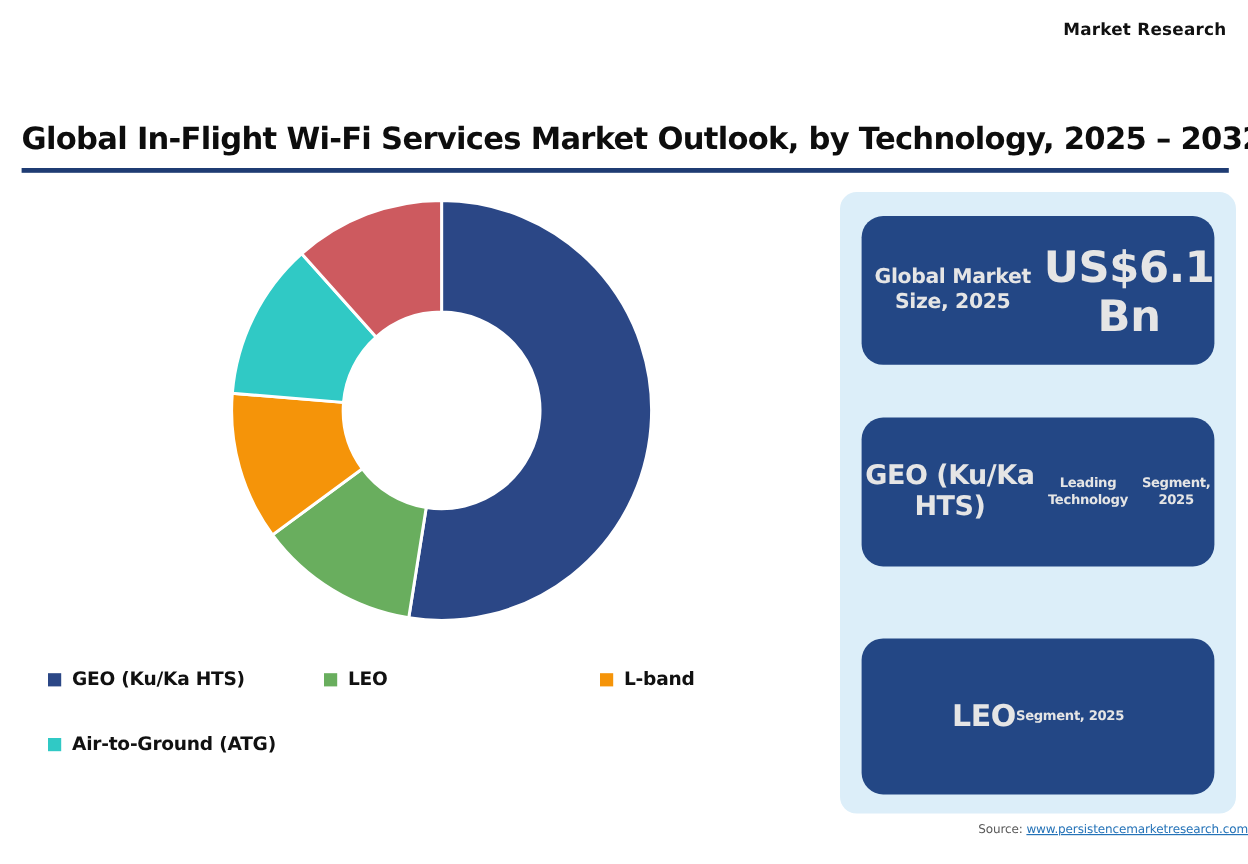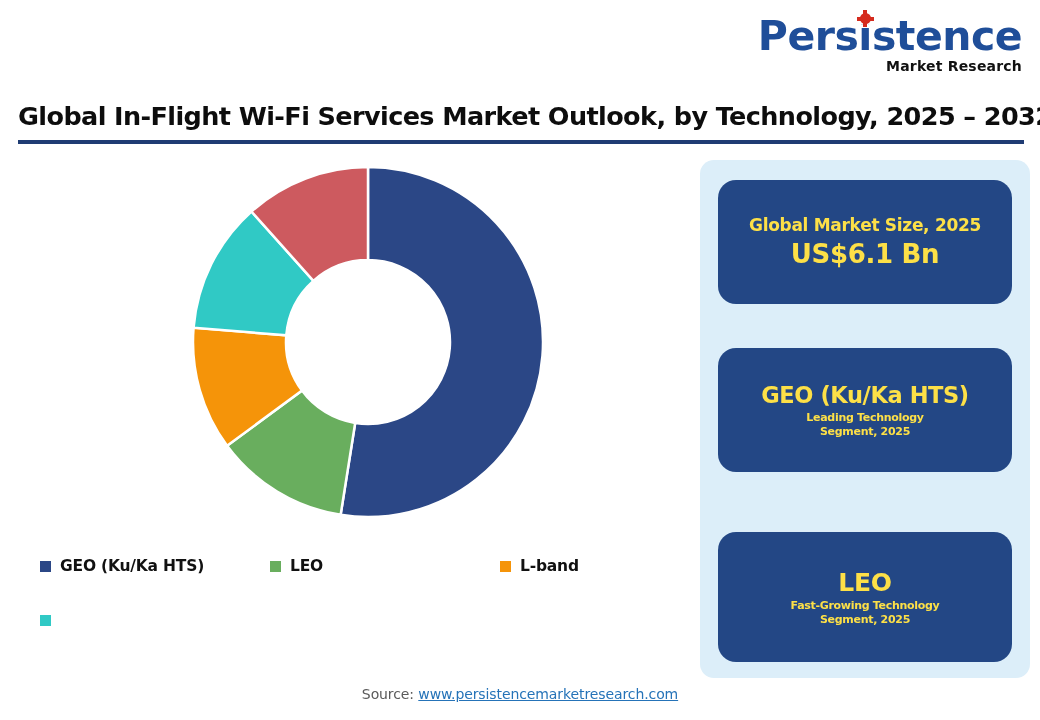--- a/index.html
+++ b/index.html
@@ -151,42 +151,42 @@
     height: 518px;
     background: #DCEEF9;
     border-radius: 14px;
   }
   .info-card {
     position: absolute;
     left: 18px;
     width: 294px;
     background: #234785;
     border-radius: 18px;
-    color: #fde047;
+    color: #e5e5e5;
     text-align: center;
     box-sizing: border-box;
     display: flex;
-    flex-direction: column;
+    flex-direction: row;
     align-items: center;
     justify-content: center;
   }
   .card-1 { top: 20px;  height: 124px; }
   .card-2 { top: 188px; height: 124px; }
   .card-3 { top: 372px; height: 130px; }
 
   .card-small {
     font-family: "DejaVu Sans", sans-serif;
     font-size: 17px;
     font-weight: bold;
     line-height: 1.22;
     letter-spacing: -0.3px;
   }
   .card-big {
     font-family: "DejaVu Sans", sans-serif;
-    font-size: 26px;
+    font-size: 36px;
     font-weight: bold;
     letter-spacing: -0.3px;
     margin-top: 3px;
   }
   .card-head {
     font-family: "DejaVu Sans", sans-serif;
     font-size: 22.5px;
     font-weight: bold;
     letter-spacing: -0.4px;
     margin-bottom: 3px;
@@ -205,41 +205,37 @@
     line-height: 1.25;
     letter-spacing: -0.3px;
   }
 
   
   .footer {
     position: absolute;
     left: 0;
     top: 686px;
     width: 1040px;
-    text-align: center;
-    font-family: "DejaVu Sans", sans-serif;
-    font-size: 14px;
+    text-align: right;
+    font-family: "DejaVu Sans", sans-serif;
+    font-size: 10px;
     color: #5a5a5a;
     letter-spacing: -0.1px;
   }
   .footer a {
     color: #2573b8;
     text-decoration: underline;
   }
 </style>
 </head>
 <body>
 
 <div class="page">
 
   <div class="logo">
-    <div class="logo-main">
-      <span>Persistence</span>
-      <span class="logo-dot"></span>
-    </div>
     <div class="logo-sub">Market Research</div>
   </div>
 
   <div class="title">Global In-Flight Wi-Fi Services Market Outlook, by Technology, 2025 – 2032</div>
   <div class="title-rule"></div>
 
   <div class="chart-area">
     <svg class="donut-svg" width="690" height="400" viewBox="0 0 690 400">
       <g id="donut-slices">
           <path d="M 368 17 A 175 175 0 1 1 340.6239686179596 364.8454596041491 L 355.17237386670104 272.99044392880126 A 82 82 0 1 0 368 110 Z" fill="#2B4786" stroke="#ffffff" stroke-width="2.5"></path>
@@ -262,40 +258,40 @@
         <span class="legend-label">LEO</span>
       </div>
       <div class="legend-item">
         <span class="legend-swatch" style="background:#F59409"></span>
         <span class="legend-label">L-band</span>
       </div>
     </div>
     <div class="legend-row">
       <div class="legend-item" style="width:230px">
         <span class="legend-swatch" style="background:#30C9C5"></span>
+        <span class="legend-label">Air-to-Ground (ATG)</span>
       </div>
     </div>
   </div>
 
   <div class="side-panel">
 
     <div class="info-card card-1">
       <div class="card-small">Global Market Size, 2025</div>
       <div class="card-big">US$6.1 Bn</div>
     </div>
 
     <div class="info-card card-2">
       <div class="card-head">GEO (Ku/Ka HTS)</div>
       <div class="card-line">Leading Technology</div>
       <div class="card-line">Segment, 2025</div>
     </div>
 
     <div class="info-card card-3">
       <div class="card-head-lg">LEO</div>
-      <div class="card-line">Fast-Growing Technology</div>
       <div class="card-line">Segment, 2025</div>
     </div>
 
   </div>
 
   <div class="footer">
     <span>Source: </span><a href="#">www.persistencemarketresearch.com</a>
   </div>
 
 </div>

